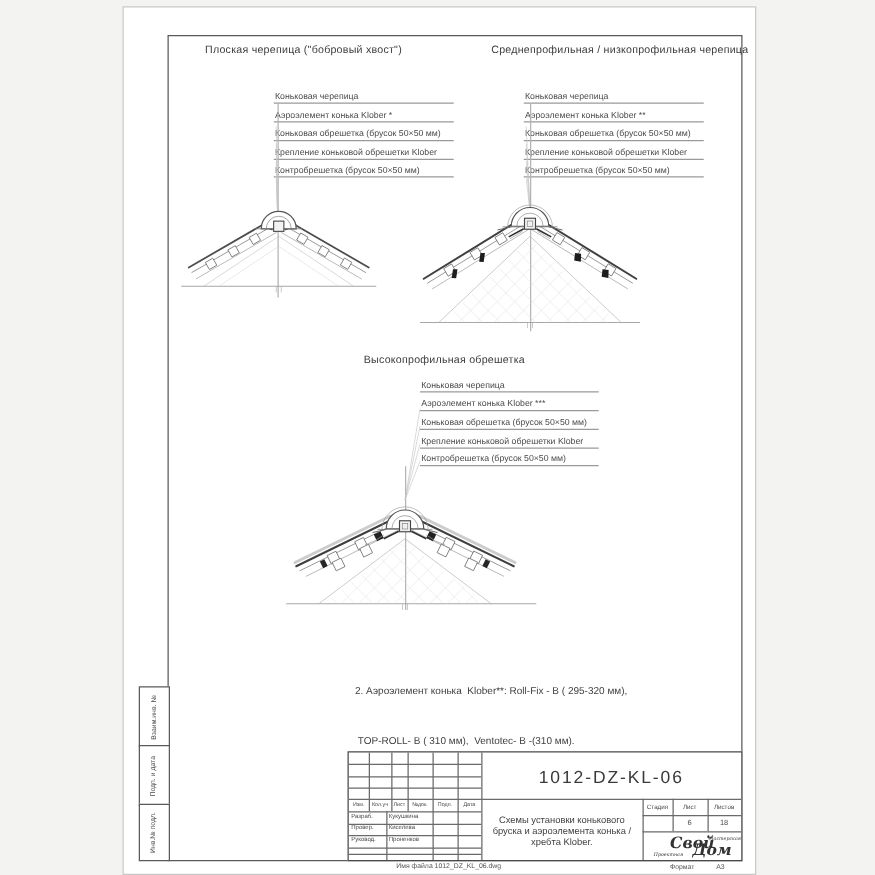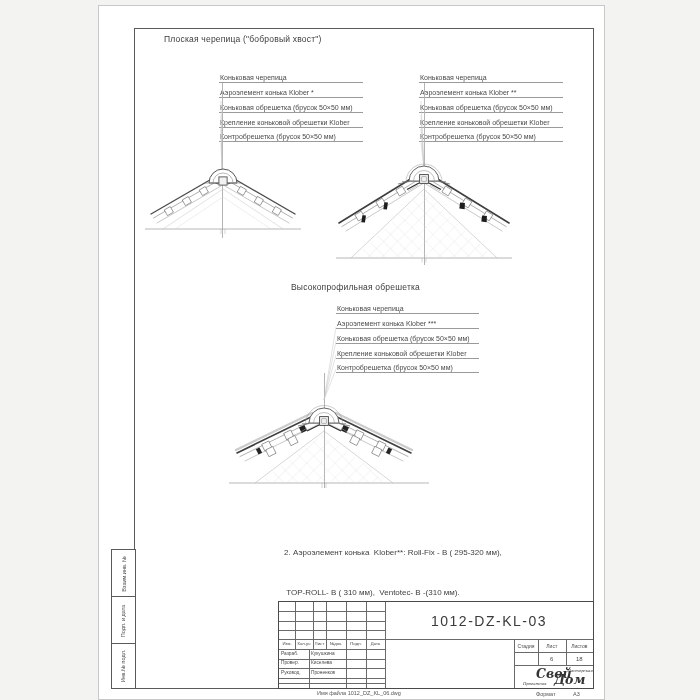--- a/index.html
+++ b/index.html
@@ -36,20 +36,21 @@
   svg{position:absolute;overflow:visible;}
 </style>
 </head>
 <body>
 
 <div class="stage">
   <div class="paper">
     <div class="frame"></div>
 
     <div class="sec-title" style="left:65px;top:28px;">Плоская черепица ("бобровый хвост")</div>
+    <div class="sec-title" style="left:294px;top:28px;">Среднепрофильная  / низкопрофильная  черепица</div>
     <div class="sec-title" style="left:192px;top:276px;">Высокопрофильная обрешетка</div>
 
     <div class="lbl-list" style="left:120px;top:62.5px;width:144px;">
       <div class="lbl-row">
           <span>Коньковая черепица</span>
         </div>
       <div class="lbl-row">
           <span>Аэроэлемент конька Klober *</span>
         </div>
       <div class="lbl-row">
@@ -289,22 +290,23 @@
       <div class="cellh" style="left:67px;top:38.8px;width:20px;">Подп.</div>
       <div class="cellh" style="left:87px;top:38.8px;width:19px;">Дата</div>
 
       <div class="cellv" style="left:2px;top:48.8px;">Разраб.</div>
       <div class="cellv" style="left:32px;top:48.8px;">Кукушкина</div>
       <div class="cellv" style="left:2px;top:58.3px;">Провер.</div>
       <div class="cellv" style="left:32px;top:58.3px;">Киселева</div>
       <div class="cellv" style="left:2px;top:67.8px;">Руковод.</div>
       <div class="cellv" style="left:32px;top:67.8px;">Проненков</div>
 
-      <div class="docnum">1012-DZ-KL-03</div>
-
+      <div class="docnum">1012-DZ-KL-06</div>
+
+      <div class="doctitle">Схемы установки конькового бруска и аэроэлемента конька / хребта Klober.</div>
 
       <div class="stagecell" style="left:235px;top:37px;width:24px;height:13px;font-size:5px;">Стадия</div>
       <div class="stagecell" style="left:259px;top:37px;width:27.5px;height:13px;font-size:5px;">Лист</div>
       <div class="stagecell" style="left:286.5px;top:37px;width:27.5px;height:13px;font-size:5px;">Листов</div>
       <div class="stagecell" style="left:235px;top:50px;width:24px;height:13px;font-size:6px;"></div>
       <div class="stagecell" style="left:259px;top:50px;width:27.5px;height:13px;font-size:6px;">6</div>
       <div class="stagecell" style="left:286.5px;top:50px;width:27.5px;height:13px;font-size:6px;">18</div>
 
       <div class="logo">
         <span class="big" style="left:22px;top:1px;">Свой</span>

